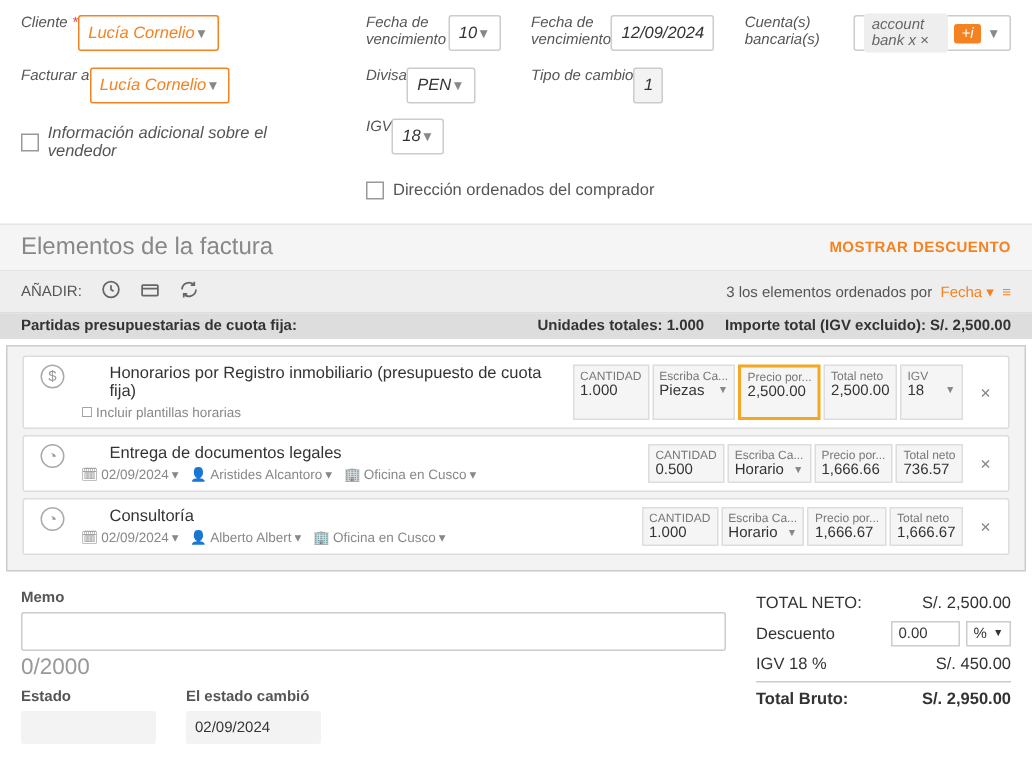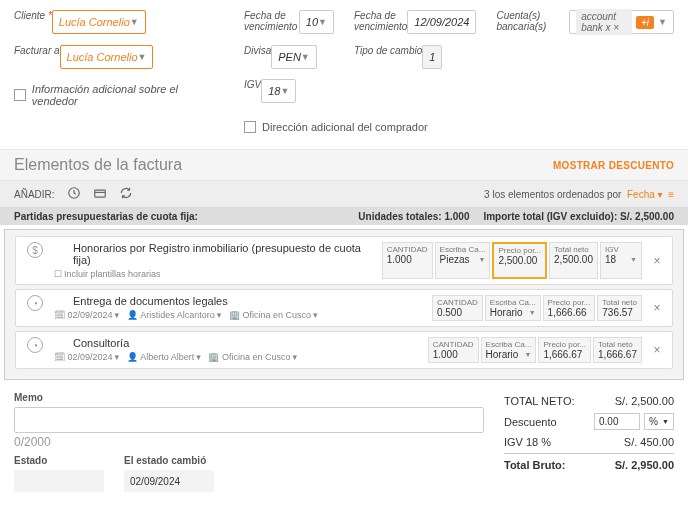--- a/index.html
+++ b/index.html
@@ -44,21 +44,21 @@
   .fld { background: #f5f5f5; border: 1px solid #ddd; padding: 2px 4px; min-width: 42px; display:flex; flex-direction:column; }
   .fld.hl { border: 2px solid #f5a623; }
   .fld .h { font-size: 8px; color: #777; white-space: nowrap; overflow:hidden; }
   .fld .v { font-size: 10px; color: #333; display:flex; align-items:center; justify-content:space-between; }
   .fld .v .arrow { font-size:7px; color:#888; margin-left:2px;}
   .close-x { width: 18px; display:flex; align-items:center; justify-content:center; color:#888; font-size:12px; }
   .memo-area { padding: 8px 14px; display:flex; gap:20px; }
   .memo-left { flex:1; }
   .memo-label { font-size:10px; color:#555; font-weight:bold; margin-bottom:4px;}
   .memo-box { border:1px solid #ccc; height:26px; border-radius:2px; }
-  .memo-count { font-size:12px; color:#999; margin-top:2px;}
+  .memo-count { font-size:15px; color:#999; margin-top:2px;}
   .state-row { display:flex; gap:20px; margin-top:6px;}
   .state-col { display:flex; flex-direction:column; }
   .state-input { background:#f3f3f3; height:22px; border-radius:2px; padding:0 6px; display:flex; align-items:center; font-size:10px; min-width:90px;}
   .totals { width: 170px; font-size: 11px; }
   .tot-row { display:flex; justify-content:space-between; padding: 3px 0; align-items:center;}
   .tot-row.bold { font-weight:bold; }
   .tot-row .inp { border:1px solid #ccc; padding:2px 4px; font-size:10px; width:46px; text-align:left;}
   .tot-row .sel { border:1px solid #ccc; padding:2px 4px; font-size:10px; width:30px; display:flex; justify-content:space-between; align-items:center;}
   .divider { border-top:1px solid #ccc; margin:2px 0;}
   svg.icon { width:14px; height:14px; }
@@ -135,21 +135,21 @@
       <div class="select">
         <span>18</span>
         <span class="arrow">▼</span>
       </div>
     </div>
   </div>
 
   <div class="form-row" style="margin-left:230px;">
     <div class="chk-row">
       <div class="chk"></div>
-      <span class="chk-label">Dirección adicional del comprador</span>
+      <span class="chk-label">Dirección ordenados del comprador</span>
     </div>
   </div>
 </div>
 
 <div class="section-bar">
   <span class="section-title">Elementos de la factura</span>
   <span class="show-discount">MOSTRAR DESCUENTO</span>
 </div>
 
 <div class="add-bar">

